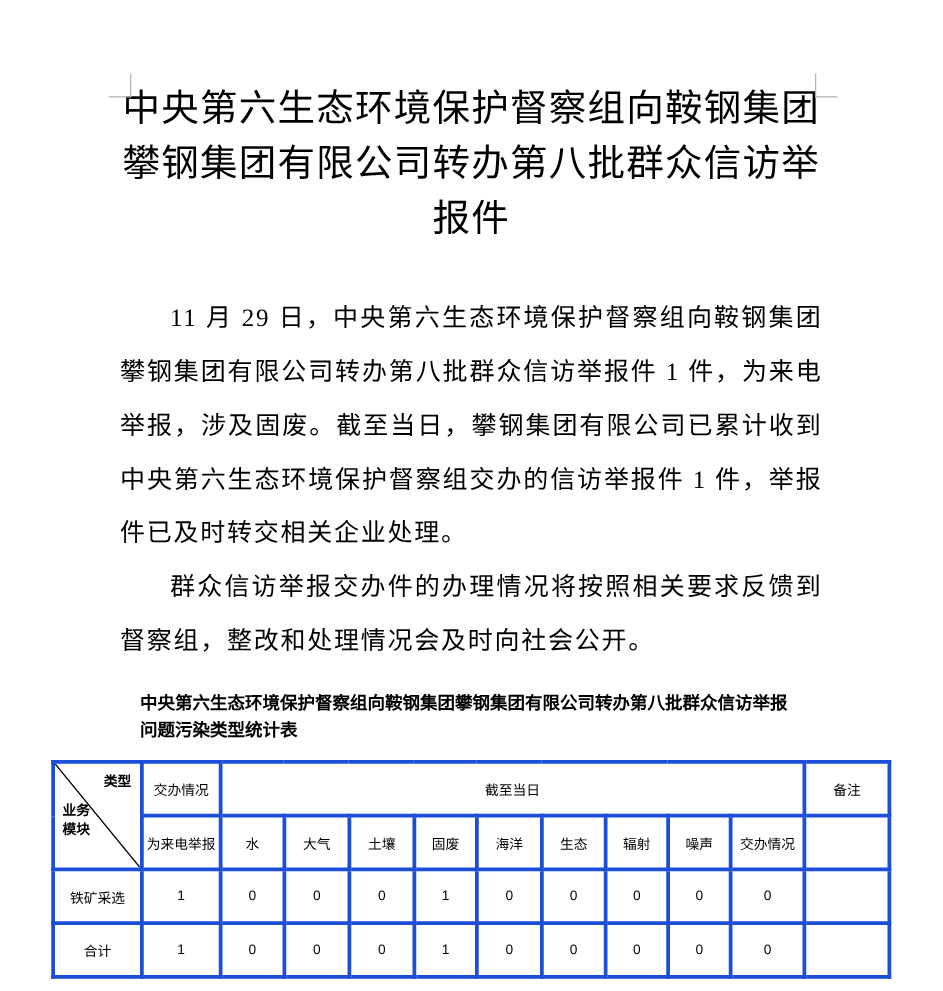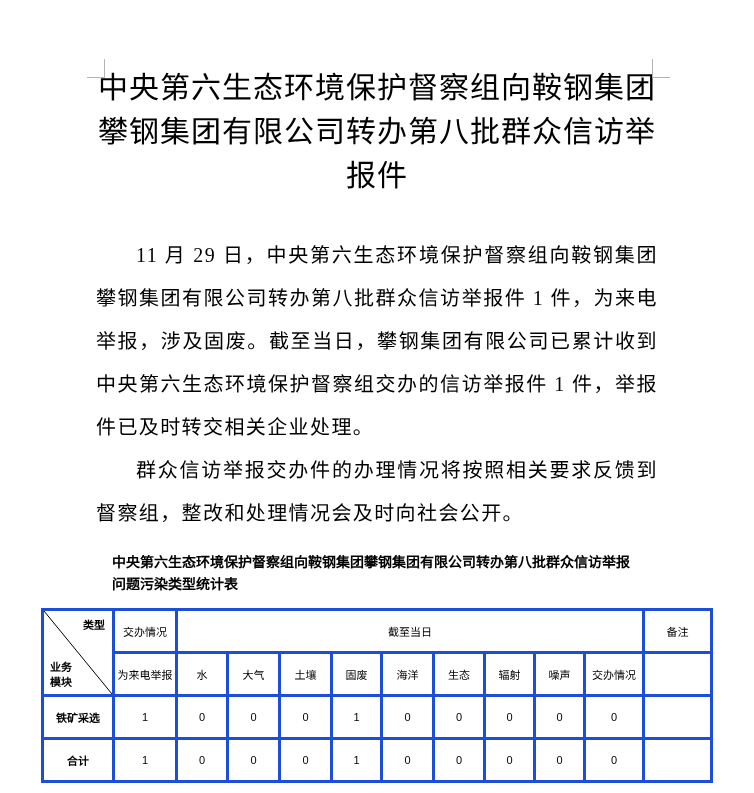--- a/index.html
+++ b/index.html
@@ -62,27 +62,27 @@
     border: 3px solid #1d4ed8;
     text-align: center;
     vertical-align: middle;
     padding: 12px 2px;
     overflow: hidden;
   }
   table.stats th { font-weight: normal; }
   tr.hdr1 { height: 34px; }
   tr.hdr2 { height: 38px; }
   tr.data { height: 28px; }
-  td.rowlabel { font-weight: bold; }
+  td.rowlabel { font-weight: normal; }
   td.num { font-weight: normal; }
 
   td.diag { position: relative; padding: 0; }
   td.diag svg { position: absolute; left: 0; top: 0; width: 100%; height: 100%; display: block; }
   .diag-top    { position: absolute; top: 5px; right: 7px; font-weight: bold; }
-  .diag-bottom { position: absolute; bottom: 4px; left: 6px; width: 2.4em; text-align: left; line-height: 1.35; font-weight: bold; }
+  .diag-bottom { position: absolute; bottom: 22px; left: 6px; width: 2.4em; text-align: left; line-height: 1.35; font-weight: bold; }
 </style>
 </head>
 <body>
 
 <div class="corner-mark left"></div>
 <div class="corner-mark right"></div>
 
 <h1 class="doc-title">中央第六生态环境保护督察组向鞍钢集团攀钢集团有限公司转办第八批群众信访举报件</h1>
 
 <div class="body-text">

